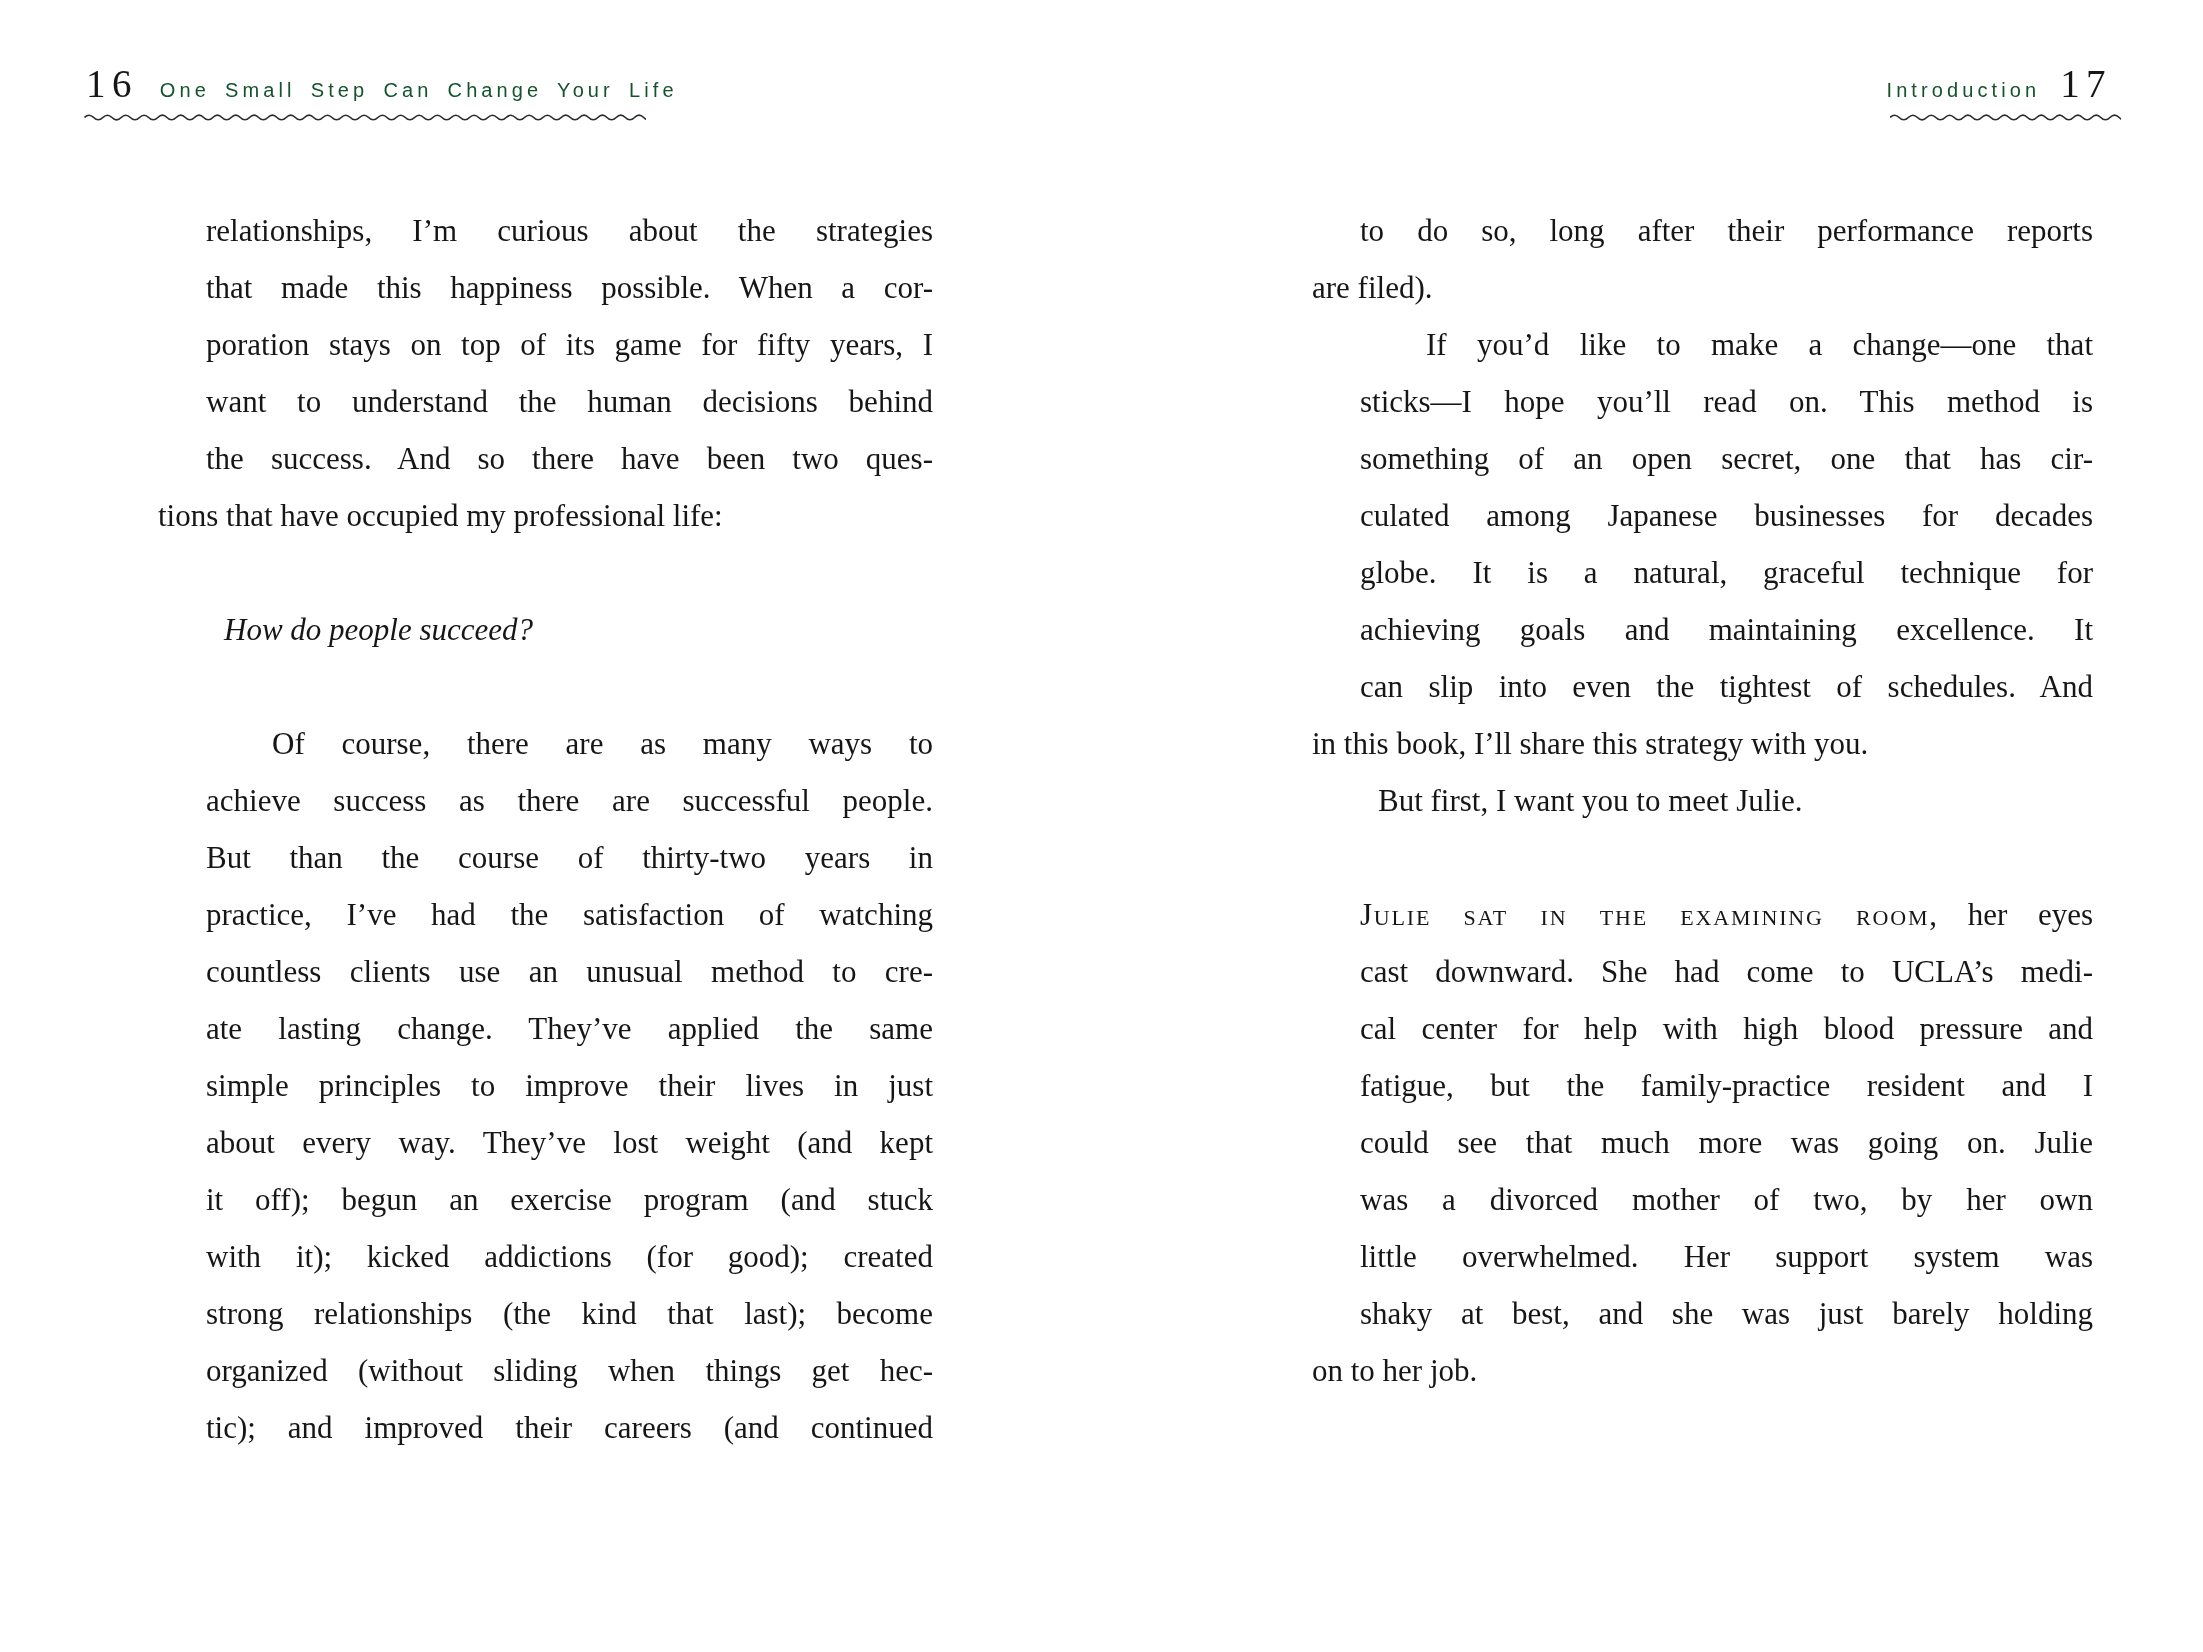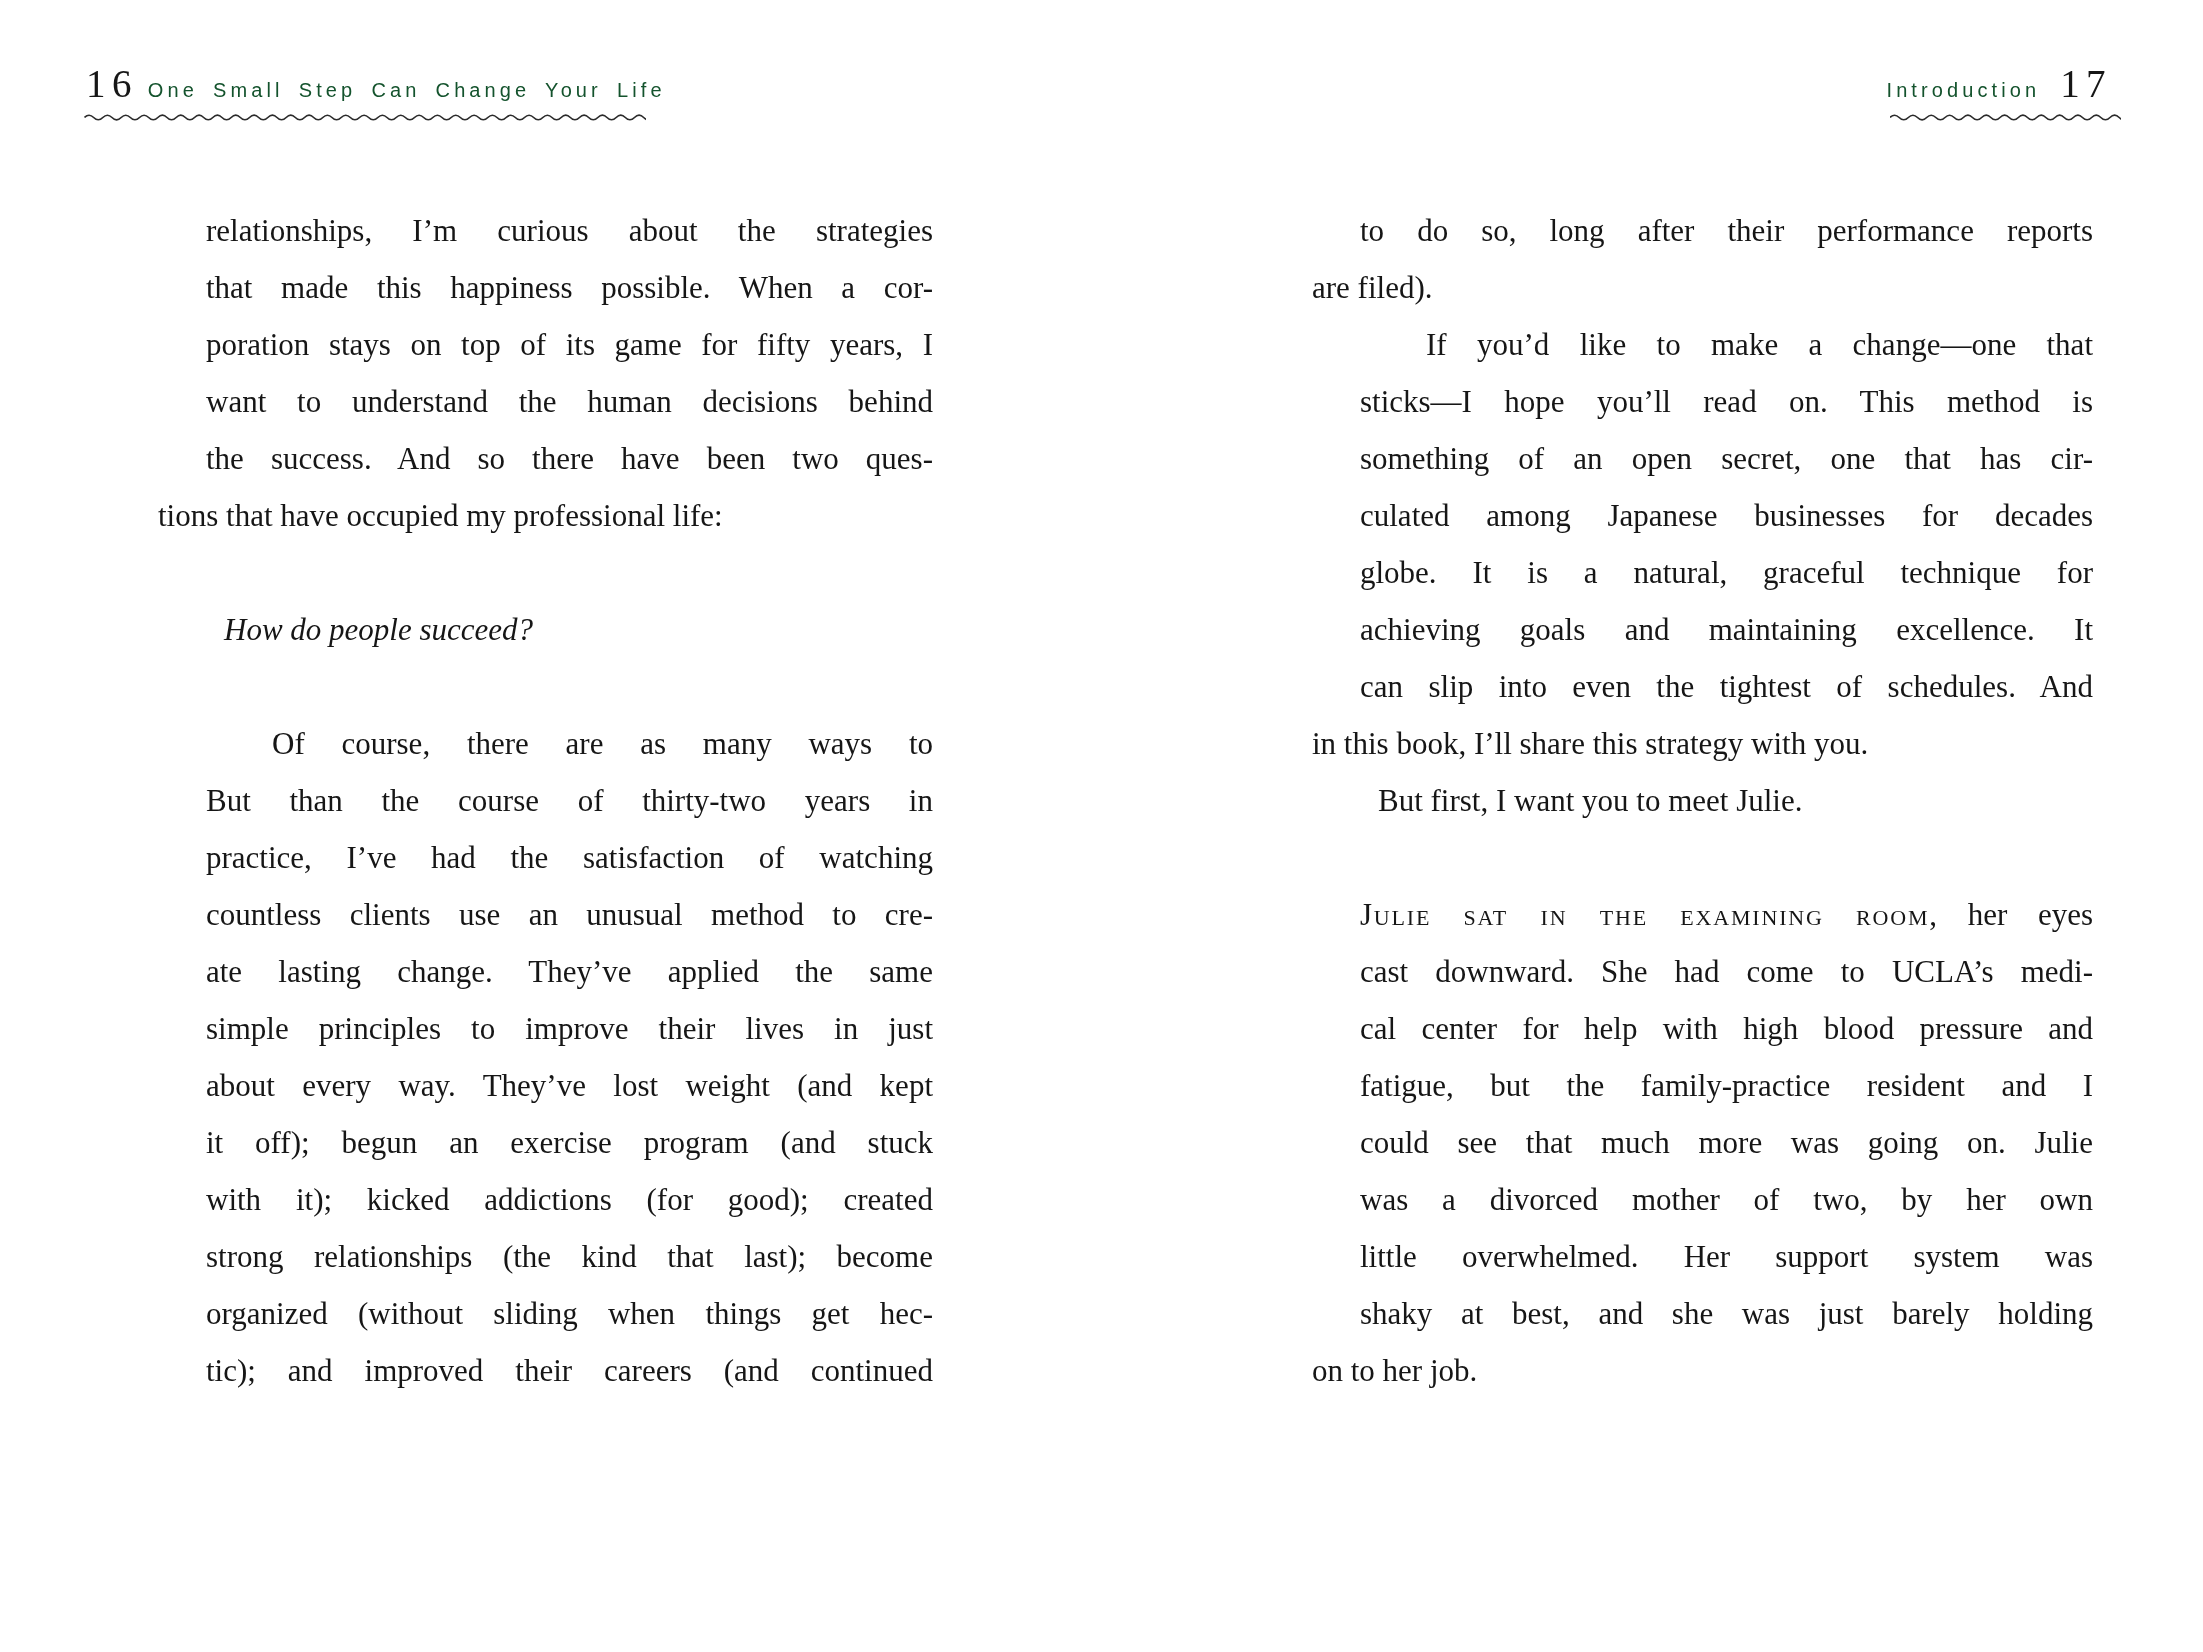--- a/index.html
+++ b/index.html
@@ -6,21 +6,21 @@
   .spread{
     position:relative;
     width:2204px;height:1653px;
     background:#ffffff;
     font-family:"Liberation Serif",serif;
     color:#1a1a1a;
     overflow:hidden;
   }
   
   .hdr{position:absolute;display:flex;align-items:baseline;white-space:nowrap;}
-  .hdr-left{left:86px;top:61px;gap:10px;}
+  .hdr-left{left:86px;top:61px;gap:22px;}
   .hdr-right{right:92px;top:61px;gap:20px;}
   .pagenum{
     font-family:"Liberation Serif",serif;
     font-size:39px;letter-spacing:6.4px;color:#161616;
   }
   .htitle{
     font-family:"Liberation Sans",sans-serif;
     font-size:20px;letter-spacing:4.1px;word-spacing:5.5px;color:#14532d;
   }
   .wave{position:absolute;top:112px;display:block;}
@@ -73,20 +73,21 @@
         <div class="line just">the success. And so there have been two ques-</div>
         <div class="line">tions that have occupied my professional life:</div>
       </div>
       <div class="spacer"></div>
       <div class="para quote">
         <div class="line">How do people succeed?</div>
       </div>
       <div class="spacer"></div>
       <div class="para">
         <div class="line just indent">Of course, there are as many ways to</div>
+        <div class="line just">achieve success as there are successful people.</div>
         <div class="line just">But than the course of thirty-two years in</div>
         <div class="line just">practice, I’ve had the satisfaction of watching</div>
         <div class="line just">countless clients use an unusual method to cre-</div>
         <div class="line just">ate lasting change. They’ve applied the same</div>
         <div class="line just">simple principles to improve their lives in just</div>
         <div class="line just">about every way. They’ve lost weight (and kept</div>
         <div class="line just">it off); begun an exercise program (and stuck</div>
         <div class="line just">with it); kicked addictions (for good); created</div>
         <div class="line just">strong relationships (the kind that last); become</div>
         <div class="line just">organized (without sliding when things get hec-</div>

